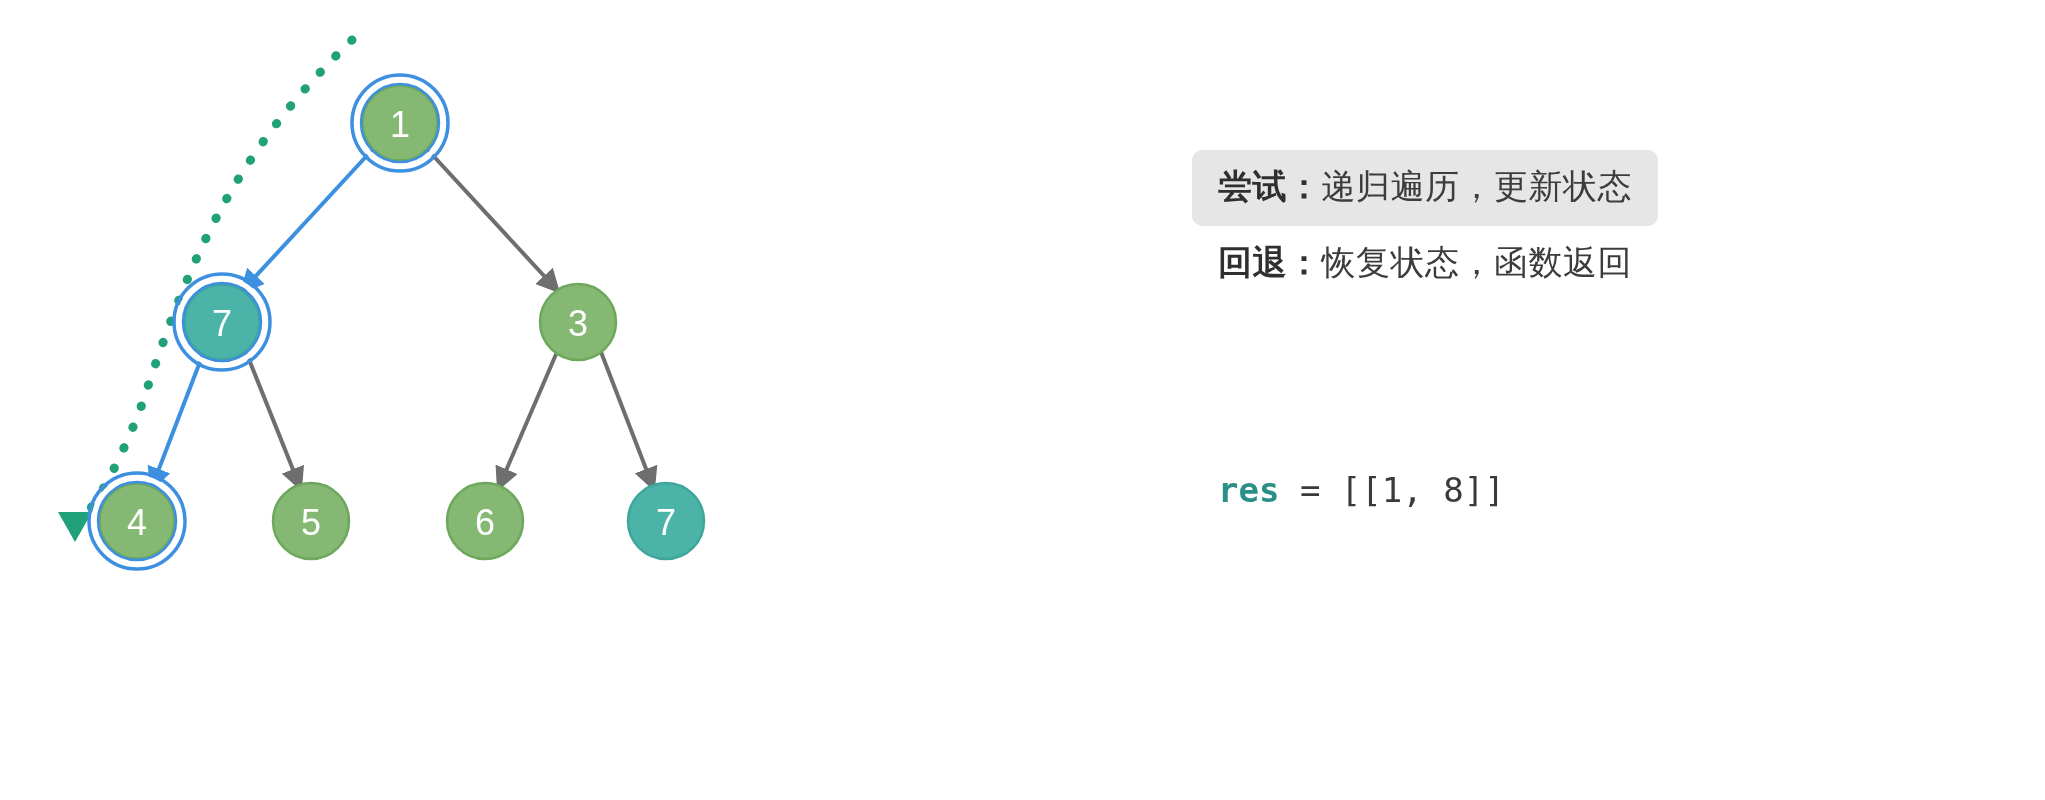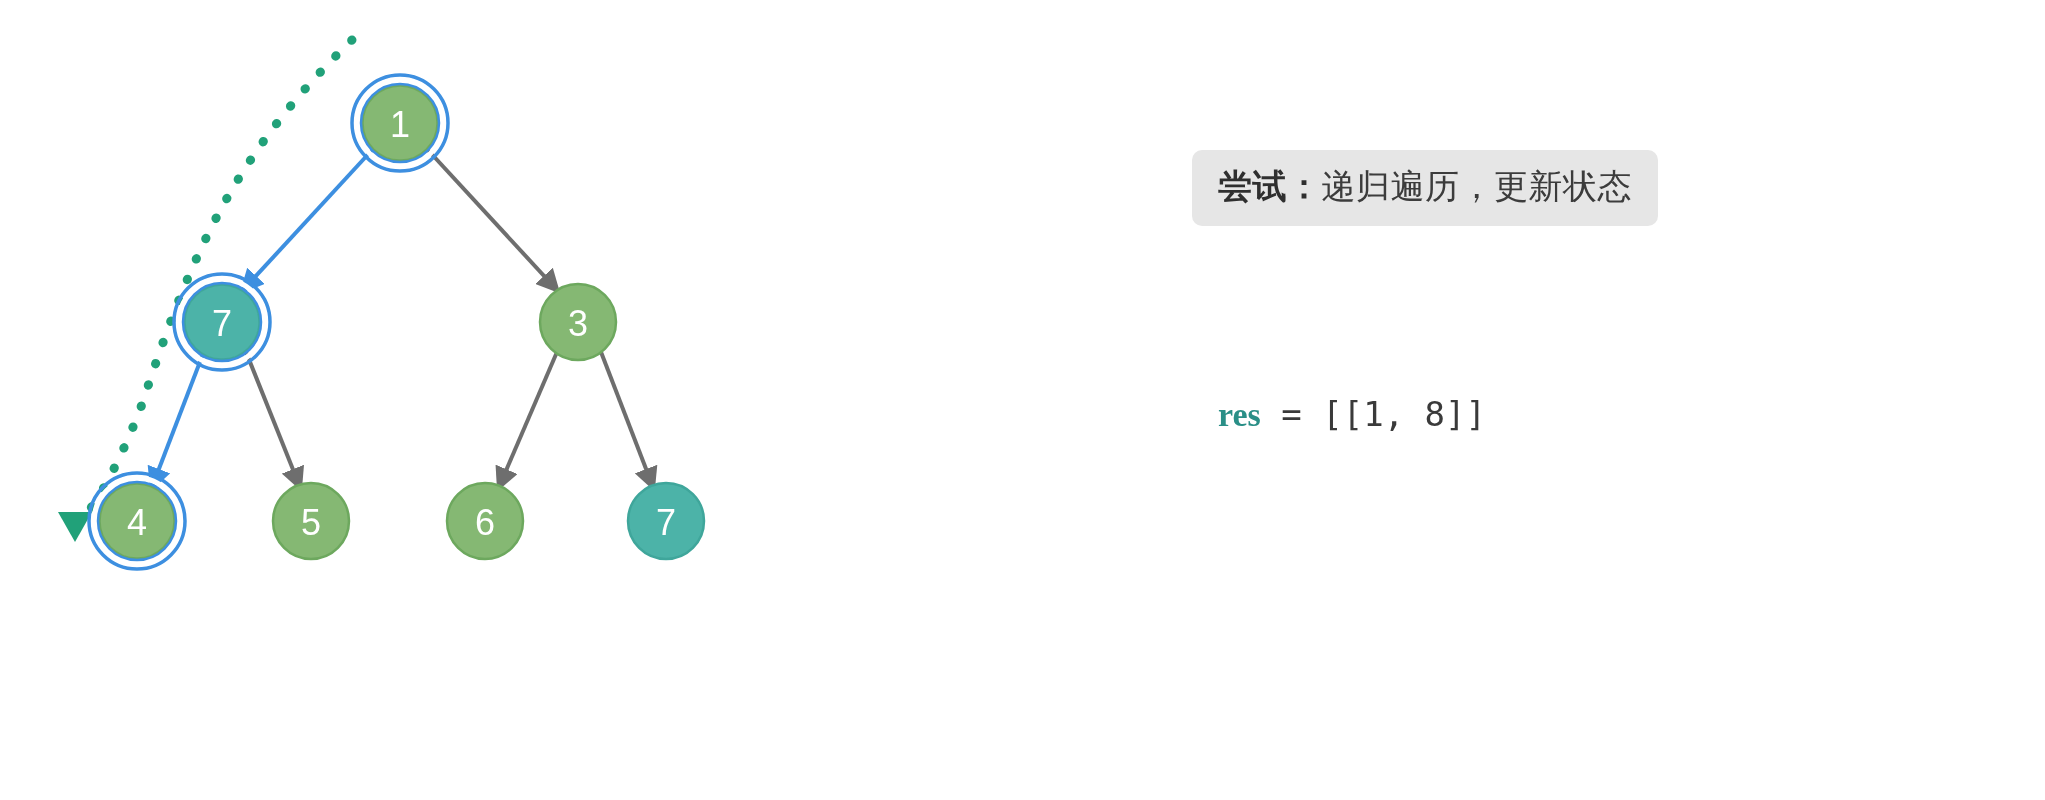--- a/index.html
+++ b/index.html
@@ -80,21 +80,20 @@
     padding: 0 26px;
     letter-spacing: 0px;
   }
   .code-line .var-path {
     color: #1f7fd0;
     font-weight: bold;
   }
   .code-line .var-res {
     color: #2a8f87;
     font-weight: bold;
-    font-family: Liberation Serif, serif;
   }
   .spacer-row { height: 150px; }
 </style>
 </head>
 <body>
 
 <div id="root">
 
   <div class="diagram">
     <svg width="980" height="800" viewBox="0 0 980 800" xmlns="http://www.w3.org/2000/svg">
@@ -178,20 +177,23 @@
       </g>
     </svg>
   </div>
 
   <div class="panel">
 
     <div class="panel-row">
       <div class="cjk-line hl"><span class="lead">尝试：</span><span>递归遍历，更新状态</span></div>
     </div>
 
+    <div class="panel-row">
+      <div class="cjk-line plain"><span class="lead">回退：</span><span>恢复状态，函数返回</span></div>
+    </div>
 
 
     <div class="spacer-row"></div>
 
     <div class="panel-row">
       <div class="code-line"><span class="var-res">res</span><span> = </span><span>[[1, 8]]</span></div>
     </div>
 
   </div>
 

